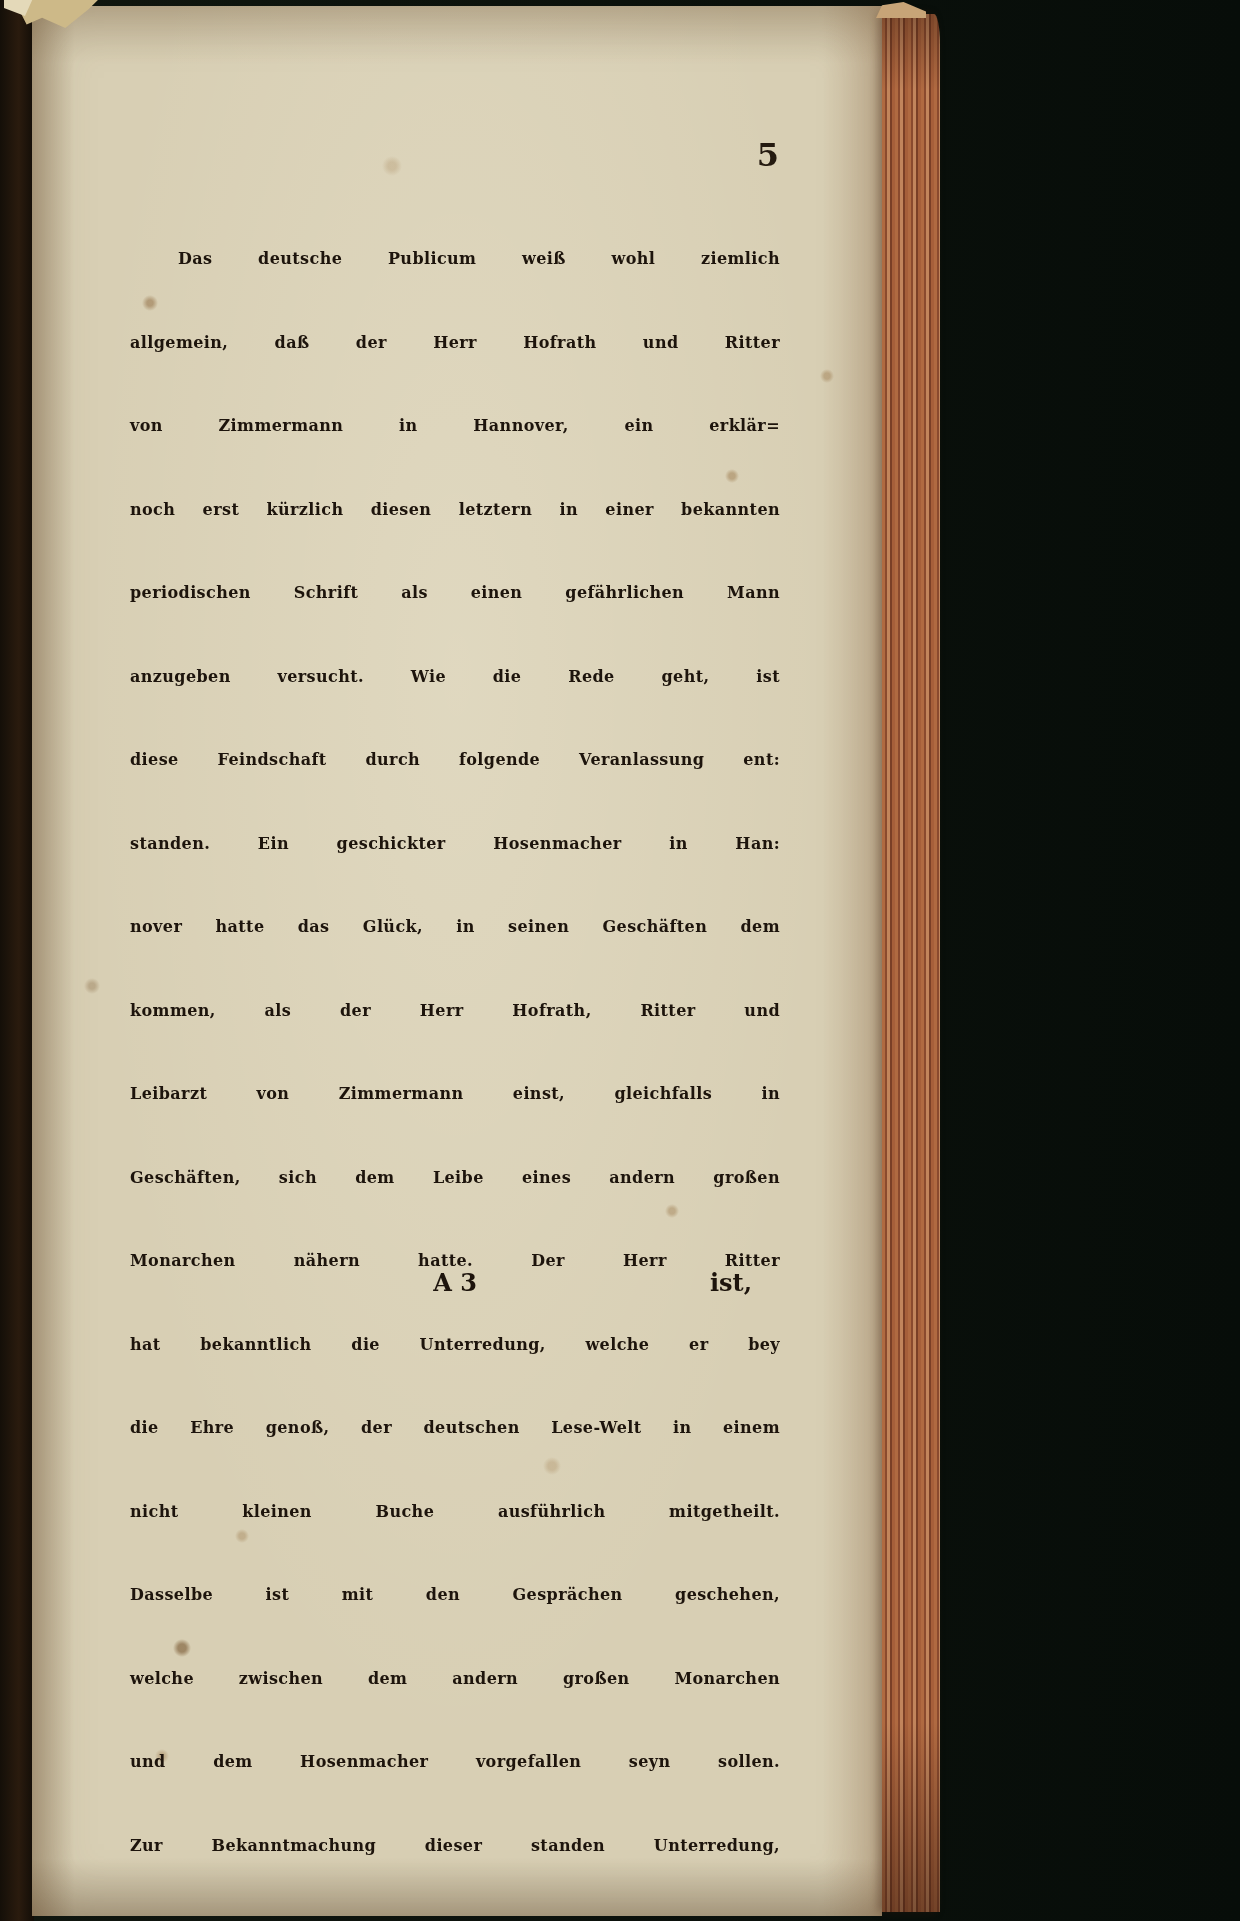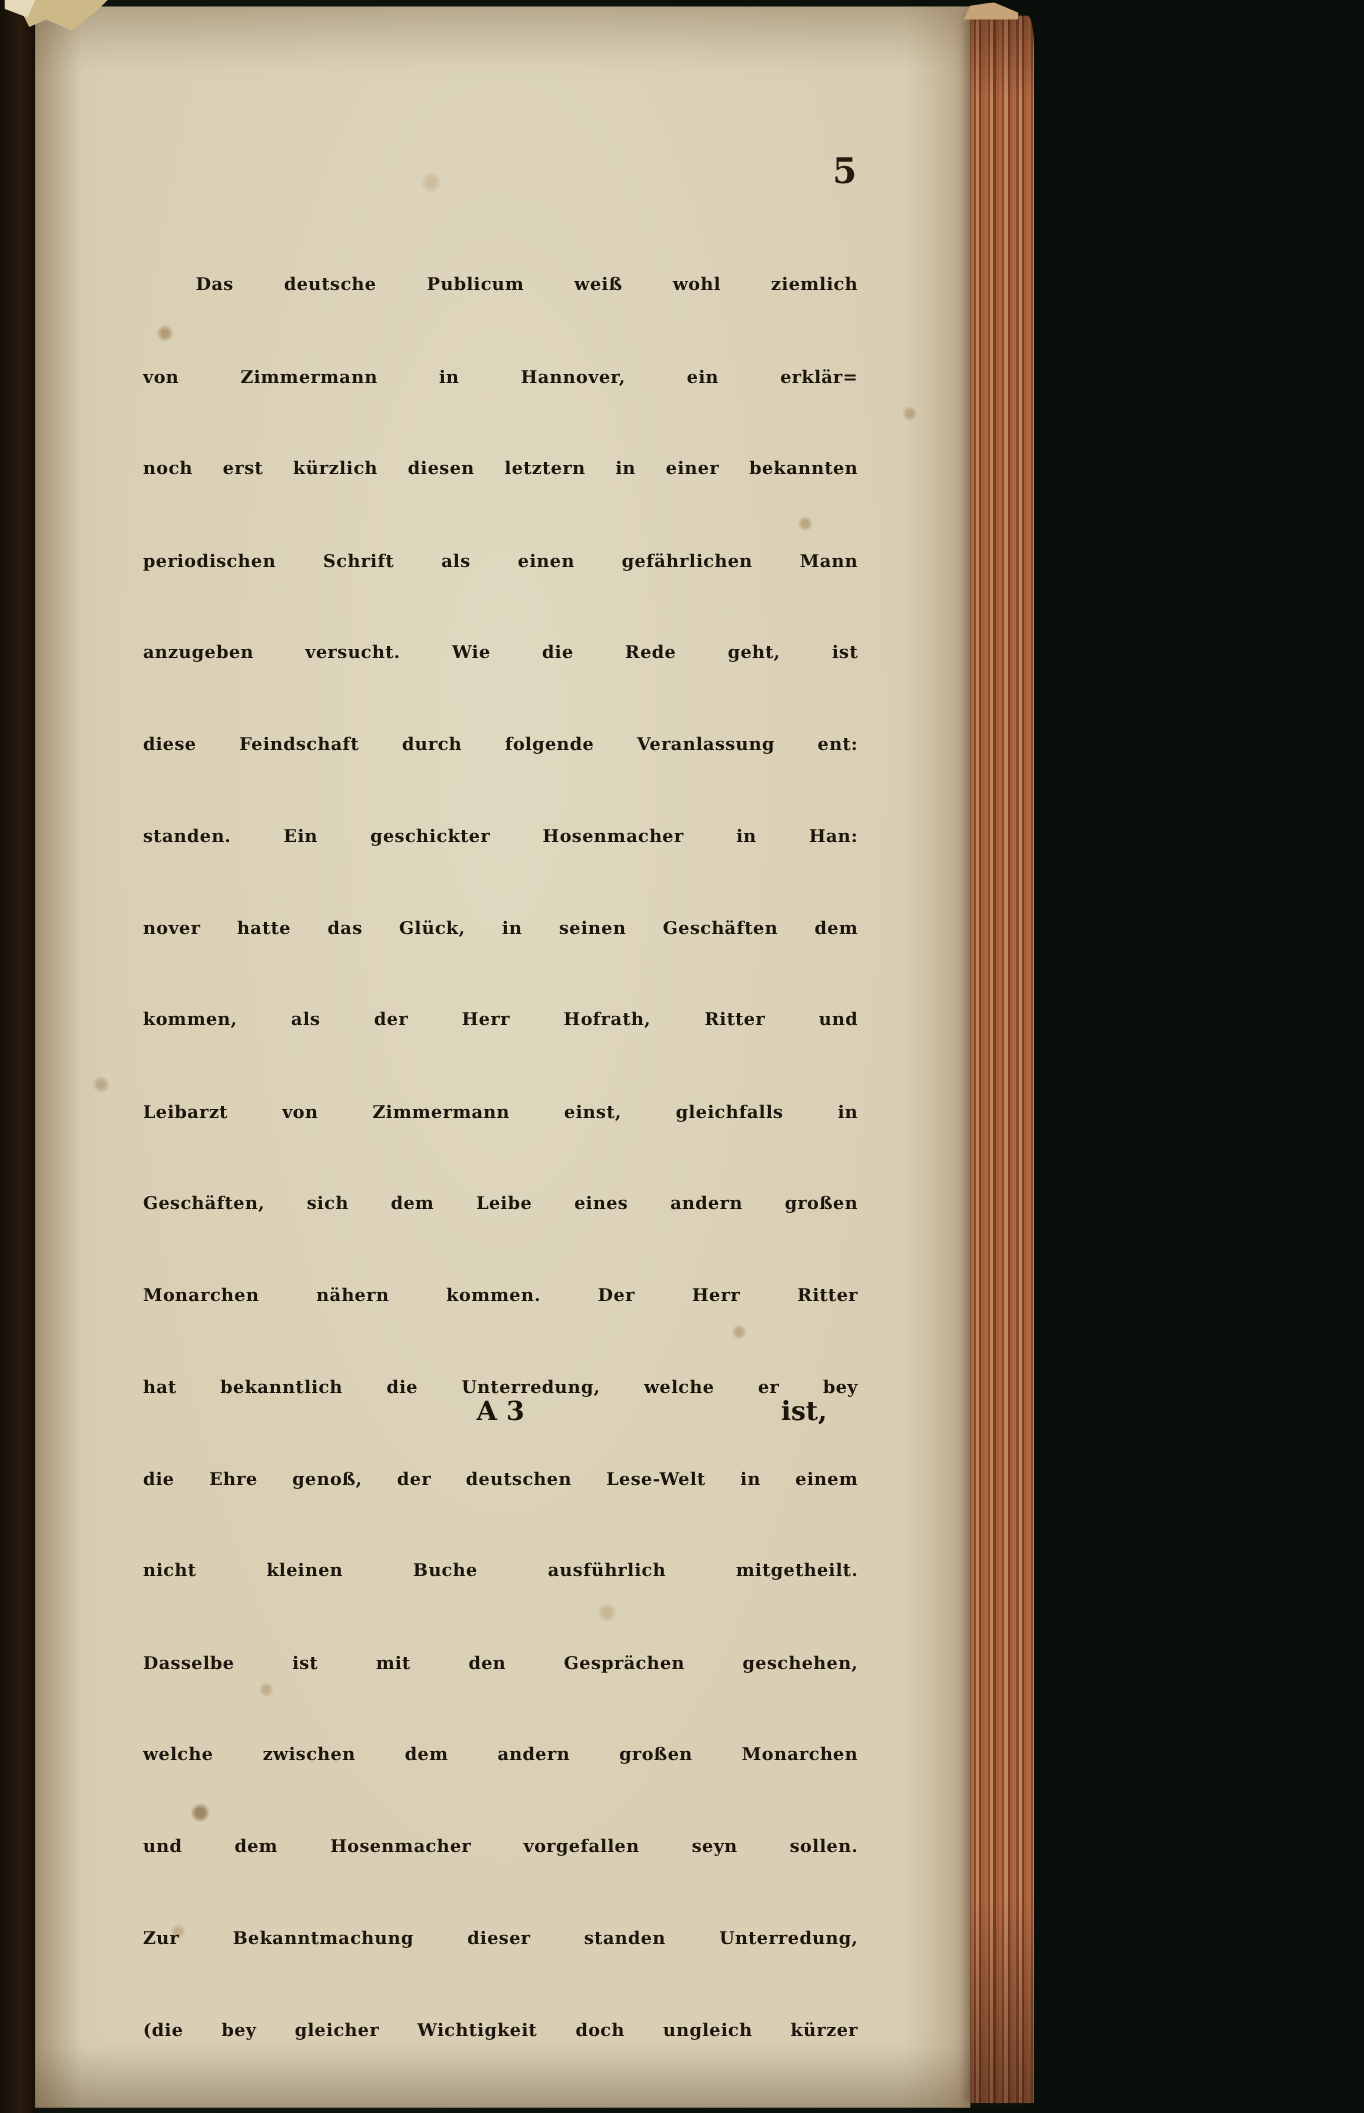--- a/index.html
+++ b/index.html
@@ -134,31 +134,32 @@
 </style>
 </head>
 <body>
 
 <div class="scene">
   <div class="binding-shadow"></div>
   <div class="paper">
     <div class="page-number">5</div>
     <div class="text-block">
         <div class="line indent">Das deutsche Publicum weiß wohl ziemlich</div>
+        <div class="line">allgemein, daß der Herr Hofrath und Ritter</div>
         <div class="line">von Zimmermann in Hannover, ein erklär=</div>
         <div class="line">noch erst kürzlich diesen letztern in einer bekannten</div>
         <div class="line">periodischen Schrift als einen gefährlichen Mann</div>
         <div class="line">anzugeben versucht.  Wie die Rede geht, ist</div>
         <div class="line">diese Feindschaft durch folgende Veranlassung ent:</div>
         <div class="line">standen.  Ein geschickter Hosenmacher in Han:</div>
         <div class="line">nover hatte das Glück, in seinen Geschäften dem</div>
         <div class="line">kommen, als der Herr Hofrath, Ritter und</div>
         <div class="line">Leibarzt von Zimmermann einst, gleichfalls in</div>
         <div class="line">Geschäften, sich dem Leibe eines andern großen</div>
-        <div class="line">Monarchen nähern kommen.  Der Herr Ritter</div>
+        <div class="line">Monarchen nähern hatte.  Der Herr Ritter</div>
         <div class="line">hat bekanntlich die Unterredung, welche er bey</div>
         <div class="line">die Ehre genoß, der deutschen Lese-Welt in einem</div>
         <div class="line">nicht kleinen Buche ausführlich mitgetheilt.</div>
         <div class="line">Dasselbe ist mit den Gesprächen geschehen,</div>
         <div class="line">welche zwischen dem andern großen Monarchen</div>
         <div class="line">und dem Hosenmacher vorgefallen seyn sollen.</div>
         <div class="line">Zur Bekanntmachung dieser standen Unterredung,</div>
         <div class="line">(die bey gleicher Wichtigkeit doch ungleich kürzer</div>
       </div>
     <div class="bottom-line">

